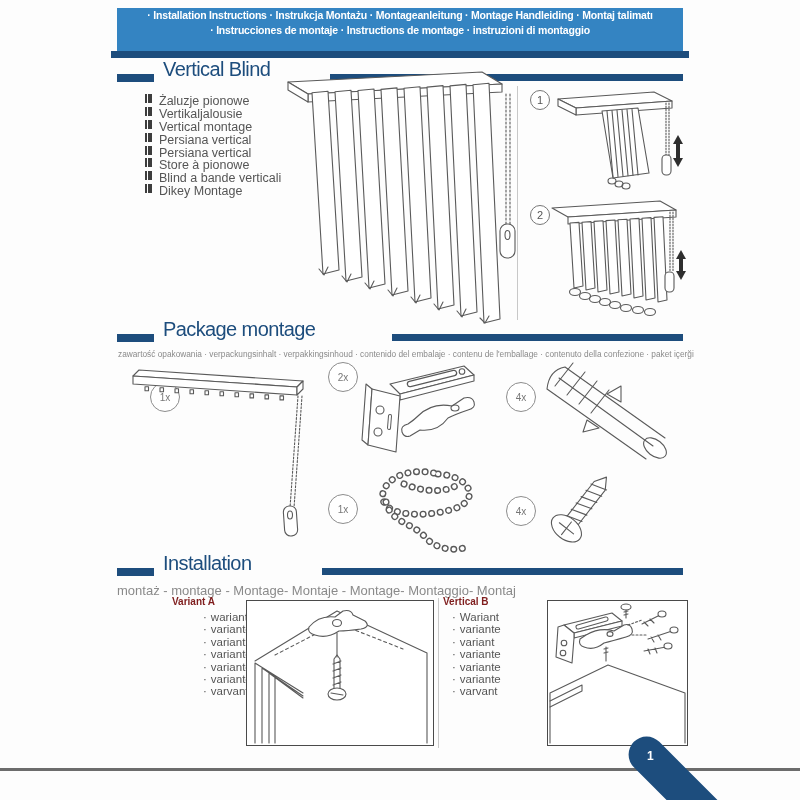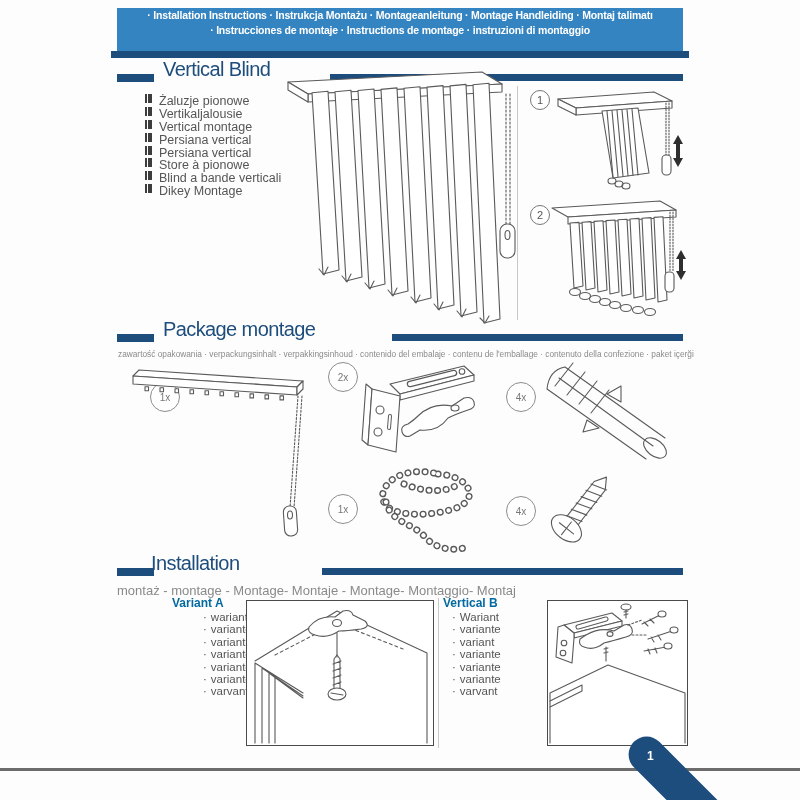--- a/index.html
+++ b/index.html
@@ -36,21 +36,21 @@
     font-size:10px;color:#777;background:#fff;box-sizing:border-box;
   }
   .step-circle{
     width:20px;height:20px;border:1.5px solid #777;border-radius:50%;
     display:flex;align-items:center;justify-content:center;
     font-size:11px;color:#555;background:#fff;box-sizing:border-box;
   }
   
   .vdiv{width:1px;background:#c8c8c8;}
   
-  .variant-title{font-size:12px;font-weight:bold;color:#0369a1;}
+  .variant-title{font-size:10px;font-weight:bold;color:#7f1d1d;}
   .variant-list{list-style:none;margin:0;padding:0;font-size:11.5px;color:#555;}
   .variant-list li{line-height:12.4px;}
   .variant-list li::before{content:"·";margin-right:4px;color:#555;}
   .variant-box{border:1px solid #4a4a4a;background:#fff;box-sizing:border-box;}
   
   .bottom-rule{left:0;top:768px;width:800px;height:3px;background:#474747;opacity:.8;}
   .page-tag{
     left:628px;top:738px;width:150px;height:36px;background:#1d4d7d;border-radius:18px;
     transform:rotate(45deg);transform-origin:20px 18px;
   }
@@ -277,21 +277,21 @@
 <svg class="abs" style="left:540px;top:465px;" width="80" height="92" viewBox="0 0 80 92">
   <g transform="rotate(38 40 46)">
     <path class="ink" d="M33,58 L33,14 L40,3 L47,14 L47,58 Z"></path>
     <path class="inkline" d="M32,18 L48,13 M32,26 L48,21 M32,34 L48,29 M32,42 L48,37 M32,50 L48,45 M32,58 L48,53"></path>
     <ellipse class="ink" cx="40" cy="68" rx="17" ry="11"></ellipse>
     <path class="inkline" stroke-width="2" d="M40,60 L40,76 M31,68 L49,68"></path>
   </g>
 </svg>
 
 <div class="abs sec-dash" style="left:117px;top:568px;"></div>
-<div class="abs sec-title" style="left:151px;top:552px;">Installation</div>
+<div class="abs sec-title" style="left:163px;top:552px;">Installation</div>
 <div class="abs sec-rule" style="left:322px;top:568px;width:361px;"></div>
 <div class="abs sec-sub" style="left:117px;top:583px;width:300px;font-size:13px;">montaż - montage - Montage- Montaje - Montage- Montaggio- Montaj</div>
 
 <div class="abs variant-title" style="left:172px;top:596px;">Variant A</div>
 <ul class="abs variant-list" style="left:203px;top:611px;">
   <li>wariant</li>
   <li>variante</li>
   <li>variant</li>
   <li>variante</li>
   <li>variante</li>

